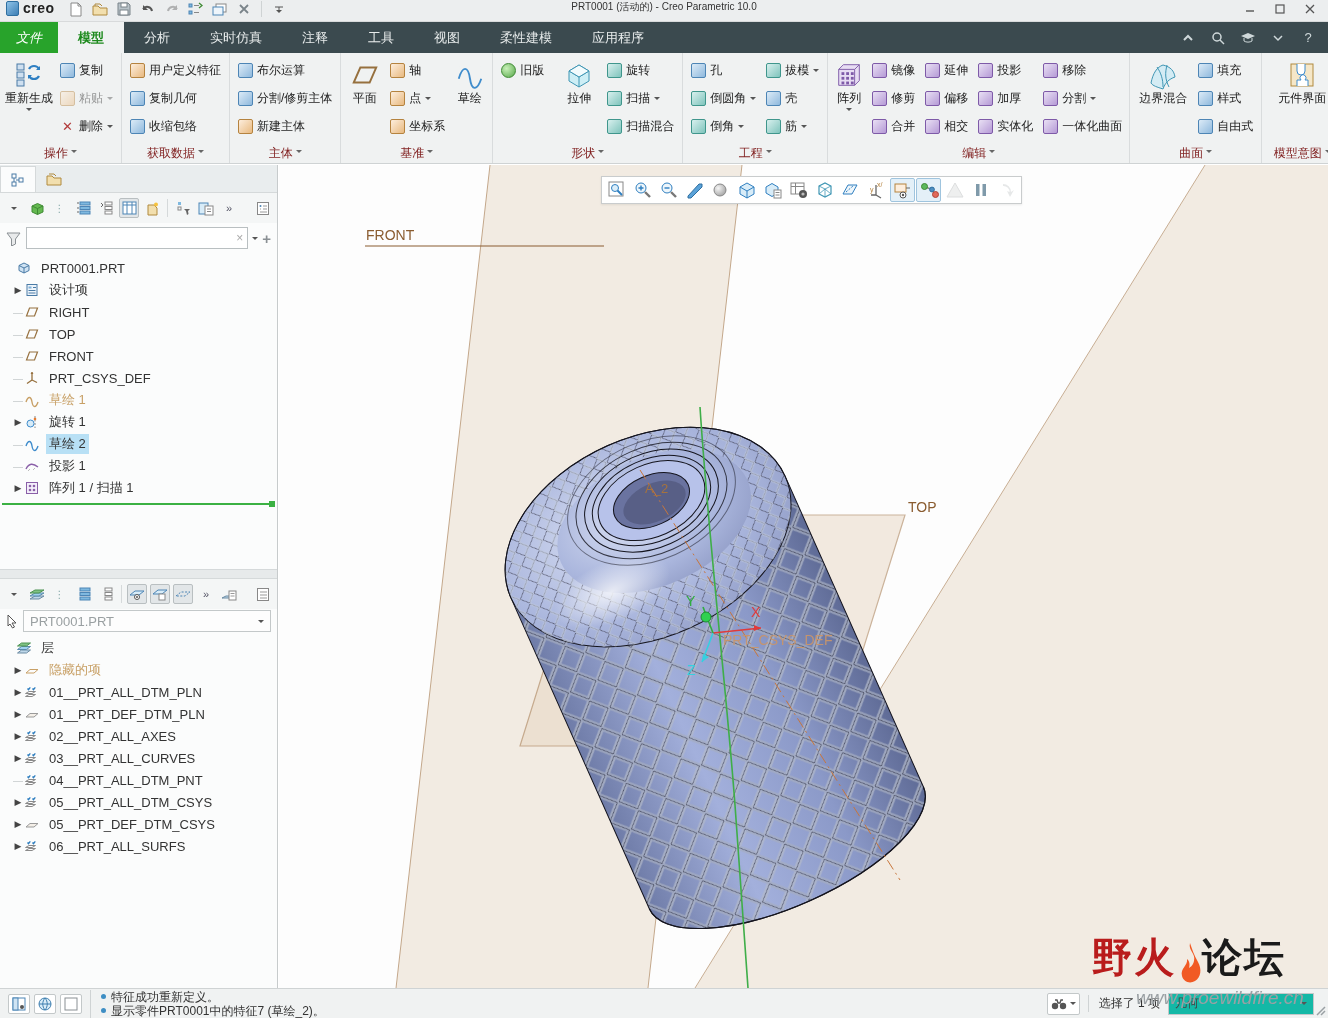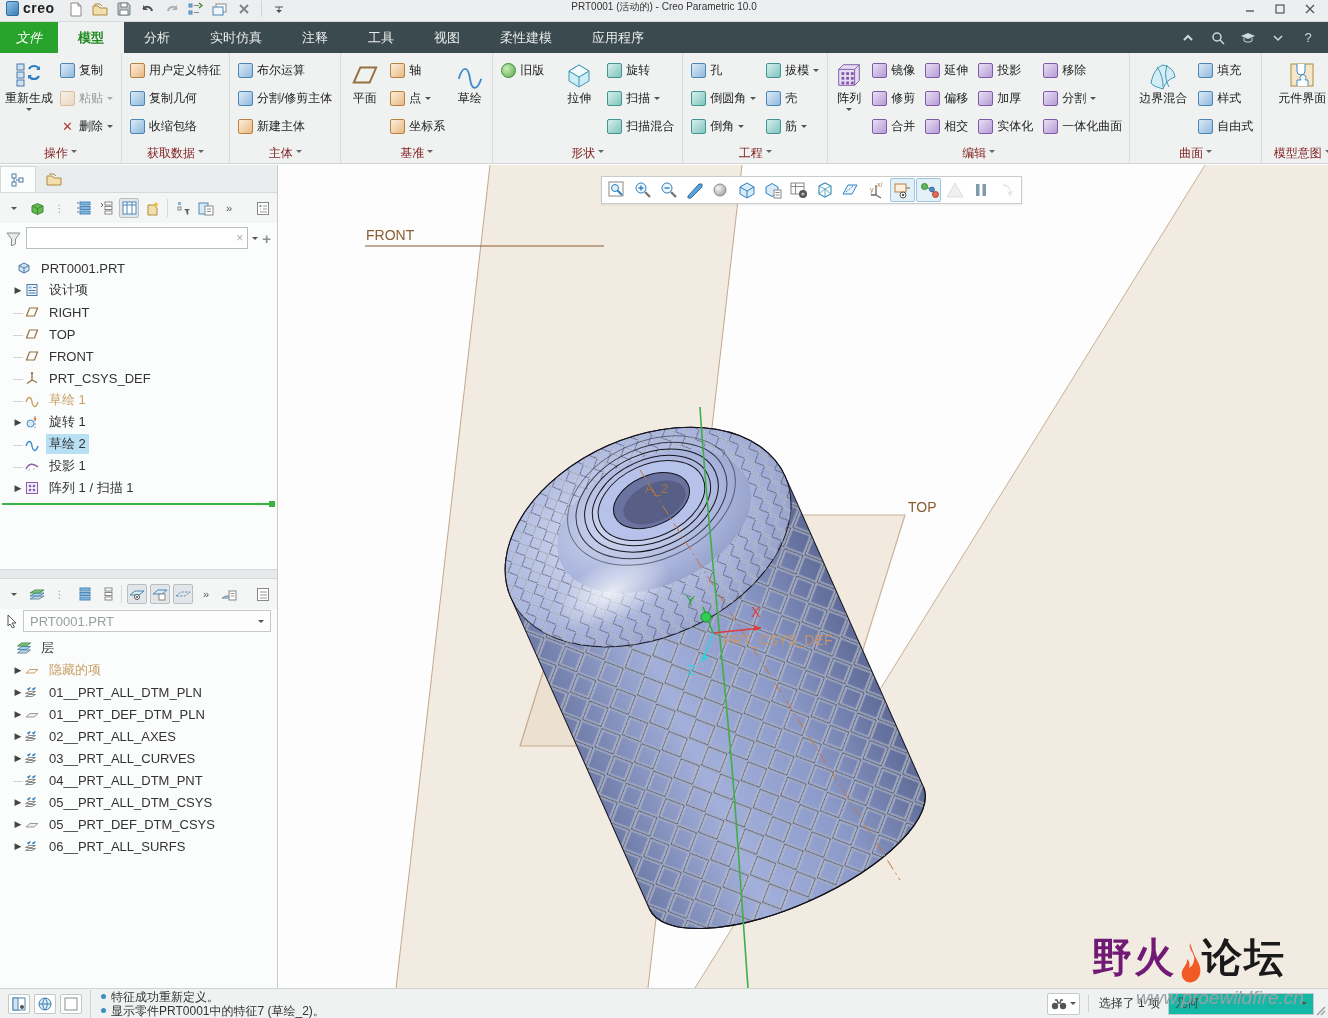--- a/index.html
+++ b/index.html
@@ -92,21 +92,21 @@
   .sb-msgs .dot { width:5px; height:5px; border-radius:50%; background:#3e8ec4; flex:0 0 auto; }
   .sb-right { margin-left:auto; display:flex; align-items:center; gap:8px; padding-right:14px; }
   .sb-find { display:flex; align-items:center; border:1px solid #c3c8c9; background:#fff; height:22px; padding:0 3px; gap:3px; border-radius:2px; }
   .sb-count { font-size:12px; color:#333; border-left:1px solid #cfd3d4; padding-left:10px; }
   .sb-filter { width:146px; height:22px; background:#14b8a6; border:1px solid #c3c8c9; display:flex; align-items:center; padding:0 6px; font-size:12px; color:#444; position:relative; }
   .sb-filter .cr { margin-left:auto; }
 
   
   .watermark { position:absolute; left:1092px; top:930px; width:228px; z-index:5; pointer-events:none; }
   .wm-line1 { font-size:40px; font-weight:bold; display:flex; align-items:flex-end; }
-  .wm-red { color:#701a75; letter-spacing:2px; }
+  .wm-red { color:#b91c1c; letter-spacing:2px; }
   .wm-dark { color:#1a1a1a; letter-spacing:2px; }
   .wm-url { font-size:19px; font-style:italic; color:#9aa0a4; margin-top:2px; margin-left:44px; }
   .grip { position:absolute; right:2px; bottom:2px; width:12px; height:12px; z-index:6; }
 </style>
 </head>
 <body>
 
 <div class="titlebar">
   <div class="brand">
     <span class="logo"></span>

